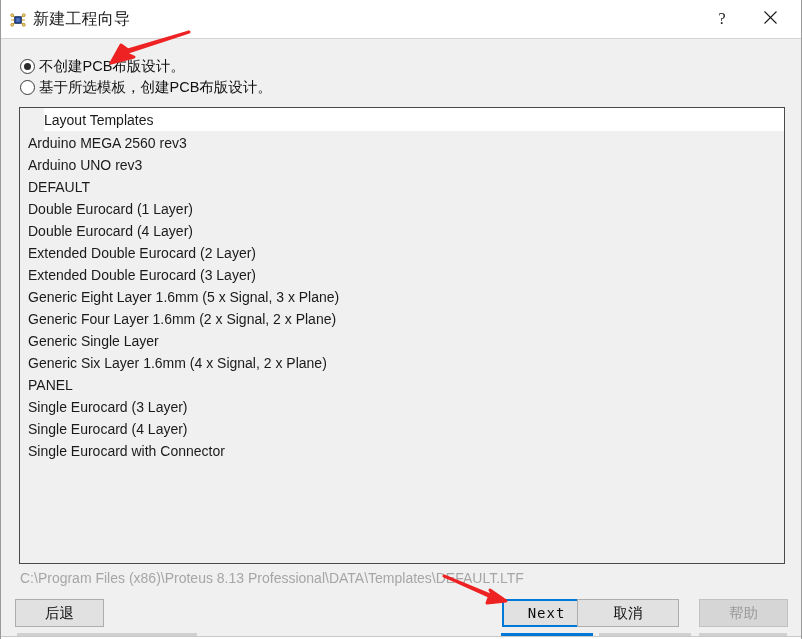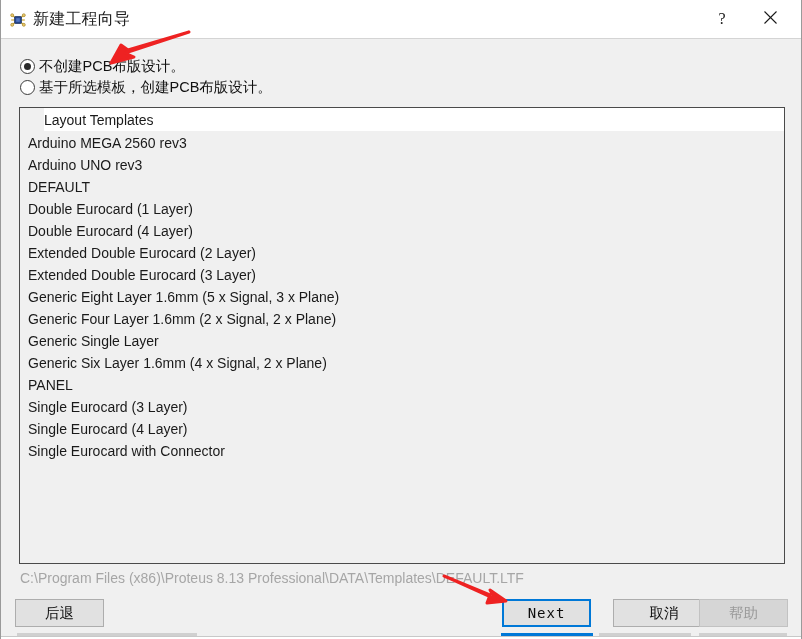--- a/index.html
+++ b/index.html
@@ -178,21 +178,21 @@
     padding: 0;
     font-family: "Liberation Sans", sans-serif;
   }
   .btn.back   { left: 14px;  width: 89px; }
   .btn.next   { left: 501px; width: 89px;
                 border: 2px solid #0078d7;
                 background: #e1e1e1;
                 font-family: "DejaVu Sans Mono", monospace;
                 font-size: 14px;
                 letter-spacing: 1px; }
-  .btn.cancel { left: 612px; width: 102px; }
+  .btn.cancel { left: 576px; width: 102px; }
   .btn.help   { left: 698px; width: 89px; color: #9a9a9a; background: #d6d6d6; border-color: #c2c2c2; }
 
   
   .bg-strip {
     position: absolute;
     left: 0; top: 632px;
     width: 802px;
     height: 7px;
     background: #f0f0f0;
     overflow: hidden;

